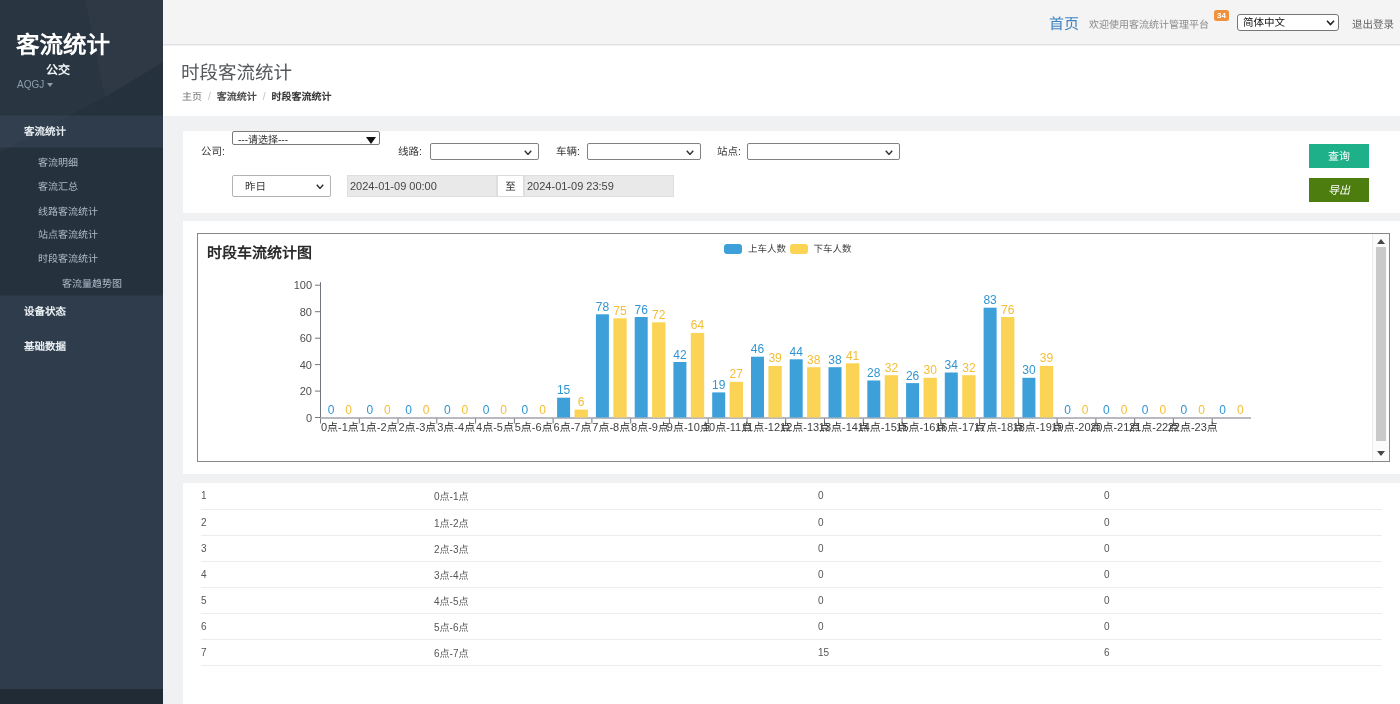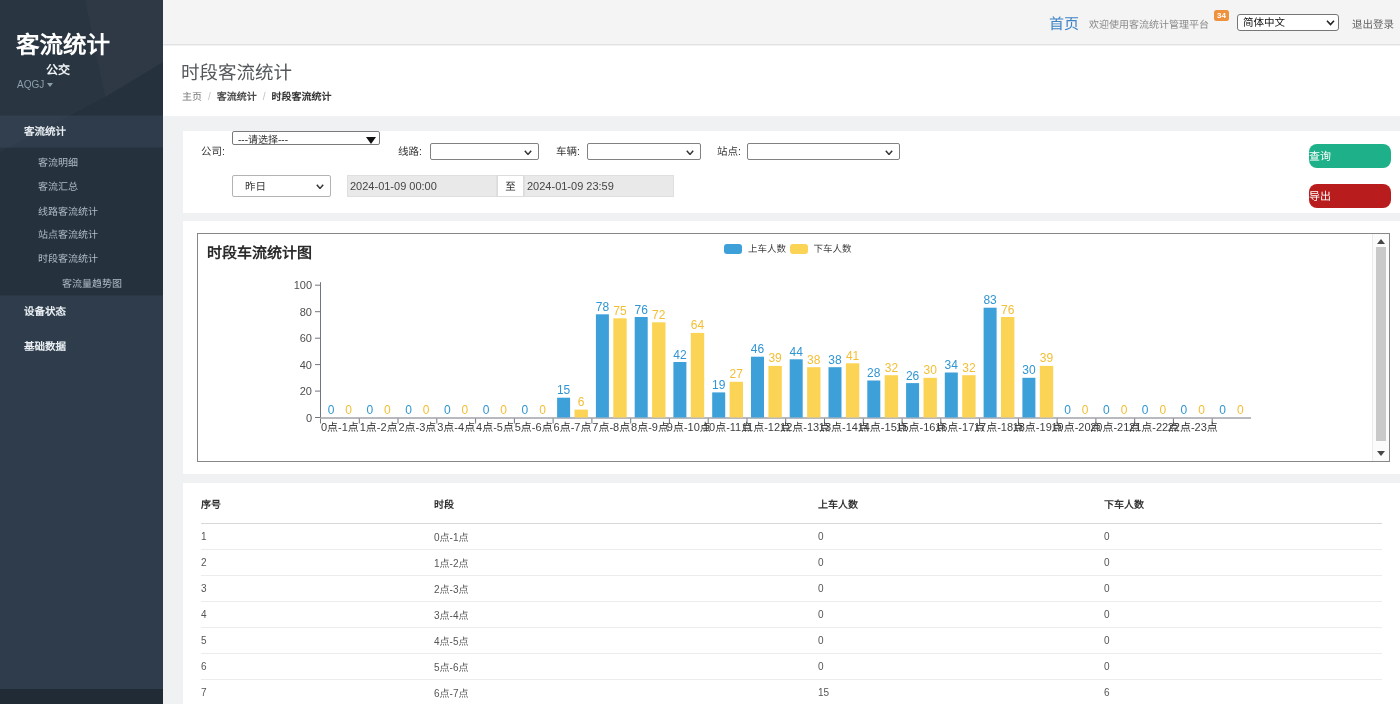--- a/index.html
+++ b/index.html
@@ -35,23 +35,23 @@
 #panel-form { top:131px; height:82px; }
 #panel-chart { top:221px; height:253px; }
 #panel-table { top:483px; height:221px; }
 
 .flabel { position:absolute; font-size:10.5px; color:#333; }
 .fselect { position:absolute; background:#fff; border:1px solid #818181; border-radius:2px; font-size:10px; color:#333; }
 .fselect .chev { position:absolute; right:6px; top:5.5px; }
 .ftri { position:absolute; width:0; height:0; border-left:5.5px solid transparent; border-right:5.5px solid transparent; border-top:7px solid #111; }
 .finput { position:absolute; top:43.5px; height:22.5px; background:#e9e9e9; border:1px solid #dfdfdf; font-size:11px; color:#454545; line-height:20.5px; padding-left:2px; }
 #fat { position:absolute; background:#fff; border:1px solid #dcdcdc; font-size:10.5px; color:#333; text-align:center; }
-.btn { position:absolute; left:1126px; width:82px; height:24px; border-radius:8px; color:#fff; font-size:11px; line-height:24px; }
+.btn { position:absolute; left:1126px; width:60px; height:24px; border-radius:0; color:#fff; font-size:11px; text-align:center; line-height:24px; }
 #btn-q { top:13px; background:#1eb189; }
-#btn-e { top:53px; background:#b91c1c; }
+#btn-e { top:47px; background:#4d7c0f;font-style:italic; }
 
 #chart-box { position:absolute; left:14px; top:12px; width:1193px; height:229px; border:1px solid #878787; background:#fff; }
 #chart-title { position:absolute; left:9px; top:7px; font-size:15px; font-weight:bold; color:#2b2b2b; }
 .leg-sw { position:absolute; top:10px; width:18px; height:10px; border-radius:3px; }
 .leg-tx { position:absolute; top:10px; font-size:9.5px; color:#3d3d3d; line-height:10px; }
 
 #sbar { position:absolute; right:0; top:0; width:17px; height:227px; background:#fbfbfb; border-left:1px solid #ebebeb; }
 #sbar .thumb { position:absolute; left:3px; top:13px; width:10px; height:194px; background:#c9c9c9; }
 #sbar .arr { position:absolute; left:4px; width:0; height:0; border-left:4px solid transparent; border-right:4px solid transparent; }
 #sbar .up { top:5px; border-bottom:5.5px solid #474747; }
@@ -312,26 +312,20 @@
 
   <div class="panel" id="panel-table">
     <table id="ptable">
       <colgroup>
           <col style="width:233px">
           <col style="width:384px">
           <col style="width:286px">
           <col>
         </colgroup>
       <tbody>
-          <tr>
-            <th>序号</th>
-            <th>时段</th>
-            <th>上车人数</th>
-            <th>下车人数</th>
-          </tr>
       <tr>
             <td>1</td>
             <td>0点-1点</td>
             <td>0</td>
             <td>0</td>
           </tr>
       <tr>
             <td>2</td>
             <td>1点-2点</td>
             <td>0</td>

